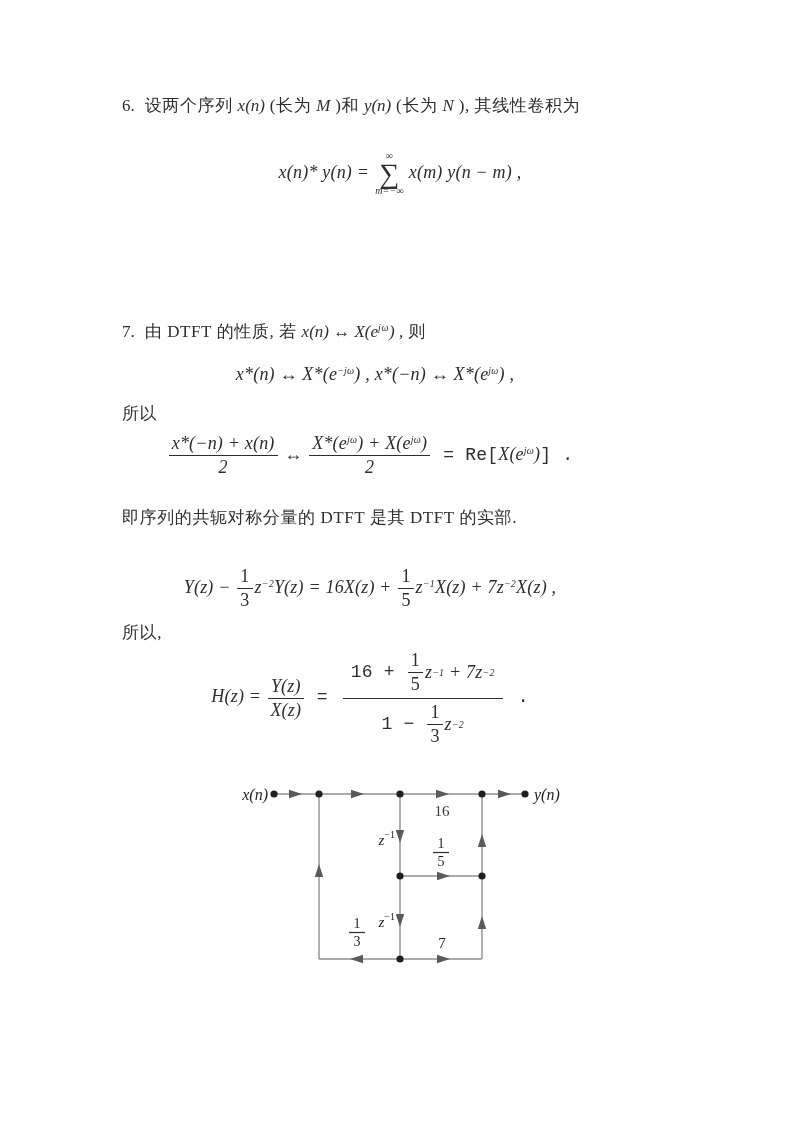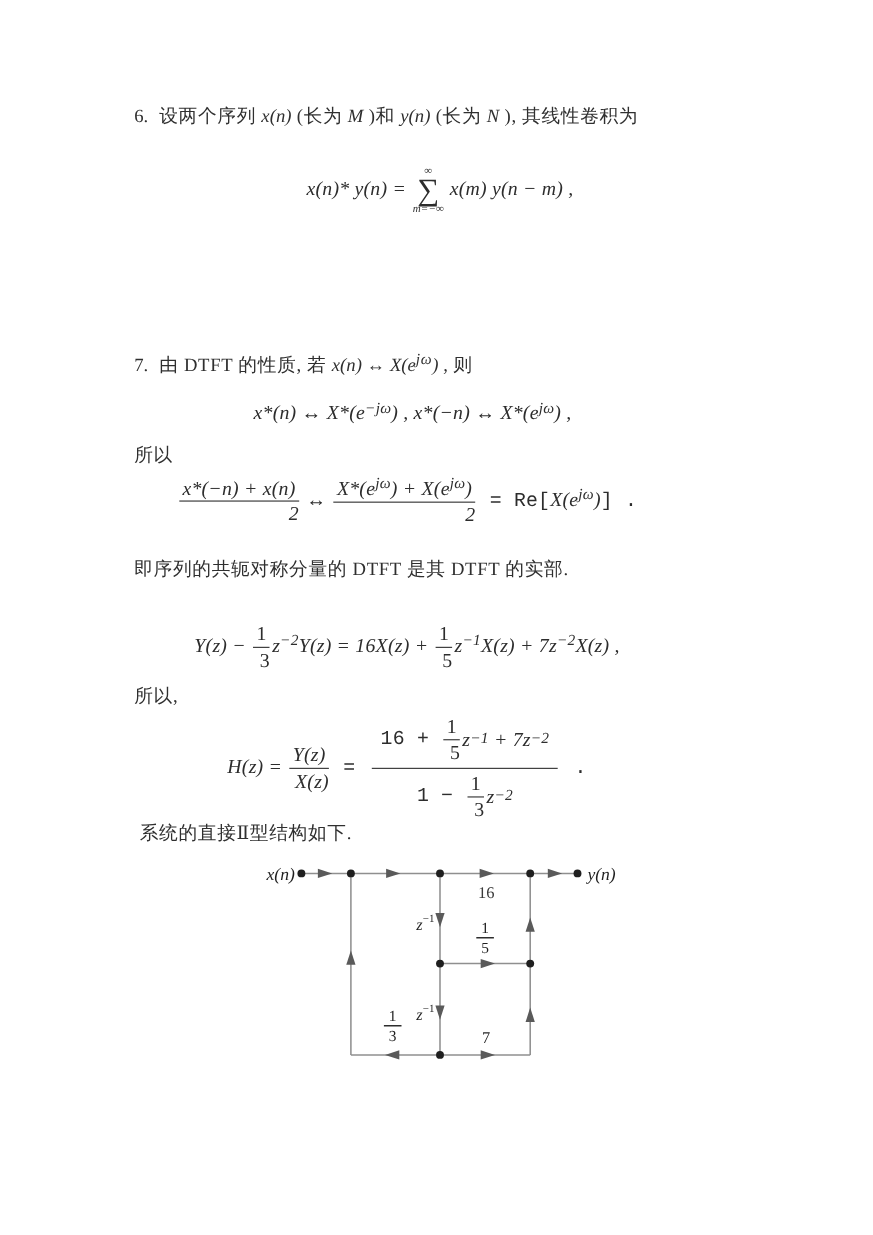--- a/index.html
+++ b/index.html
@@ -7,22 +7,22 @@
        font-family:"Liberation Serif","DejaVu Serif",serif;color:#2d2d2d;}
   .page{position:absolute;inset:0;background:#ffffff;}
   
   .tl{position:absolute;font-size:17px;line-height:33px;letter-spacing:0.6px;color:#2f2f2f;}
   .tl .mk{margin-right:10px;letter-spacing:0;}
   .mi{font-style:italic;letter-spacing:0;}
   .para{text-align:justify;}
   
   .eq{position:absolute;text-align:center;font-style:italic;font-size:18px;color:#2d2d2d;letter-spacing:0.2px;}
   .eq span,.eq i{white-space:pre;}
-  .sp{font-size:14px;vertical-align:6px;font-style:italic;}
-  .frac{display:inline-flex;flex-direction:column;align-items:flex-end;vertical-align:middle;
+  .sp{font-size:10px;vertical-align:6px;font-style:italic;}
+  .frac{display:inline-flex;flex-direction:column;align-items:center;vertical-align:middle;
         margin:0 2px;font-style:normal;line-height:1.05;}
   .frac .fn{display:block;padding:0 3px 2px;border-bottom:1px solid #2d2d2d;}
   .frac .fd{display:block;padding-top:2px;}
   .frac.it{font-style:italic;}
   .sum{display:inline-flex;flex-direction:column;align-items:center;vertical-align:middle;
        margin:0 5px 0 6px;font-style:normal;line-height:1;}
   .sum .st{font-size:10px;line-height:1;}
   .sum .ss{font-size:28px;line-height:0.9;}
   .sum .sb{font-size:10px;font-style:italic;line-height:1;}
   .bigfrac{display:inline-flex;flex-direction:column;align-items:center;vertical-align:middle;margin:0 4px;}
@@ -73,23 +73,20 @@
   </div>
 
   <div class="tl" style="left:122px;top:616px;">
     <span>所以,</span>
   </div>
 
   <div class="eq" style="left:120px;top:651px;width:500px;">
     <i>H(z) = </i><span class="frac it"><span class="fn">Y(z)</span><span class="fd">X(z)</span></span><span class="rm"> = </span><span class="bigfrac"><span class="bn"><span class="rm">16 + </span><span class="frac"><span class="fn">1</span><span class="fd">5</span></span><i>z</i><span class="sp">−1</span><i> + 7z</i><span class="sp">−2</span></span><span class="bd"><span class="rm">1 − </span><span class="frac"><span class="fn">1</span><span class="fd">3</span></span><i>z</i><span class="sp">−2</span></span></span><span class="rm"> .</span>
   </div>
 
-  <div class="tl" style="left:127px;top:741px;">
-    <span>系统的直接Ⅱ型结构如下.</span>
-  </div>
 
   <svg style="position:absolute;left:200px;top:775px;" width="380" height="210" viewBox="0 0 380 210">
 
     <line x1="74" y1="19" x2="325" y2="19" stroke="#8f8f8f" stroke-width="1.4"></line>
     <line x1="119" y1="19" x2="119" y2="184" stroke="#8f8f8f" stroke-width="1.4"></line>
     <line x1="200" y1="19" x2="200" y2="184" stroke="#8f8f8f" stroke-width="1.4"></line>
     <line x1="282" y1="19" x2="282" y2="184" stroke="#8f8f8f" stroke-width="1.4"></line>
     <line x1="200" y1="101" x2="282" y2="101" stroke="#8f8f8f" stroke-width="1.4"></line>
     <line x1="119" y1="184" x2="282" y2="184" stroke="#8f8f8f" stroke-width="1.4"></line>
 

